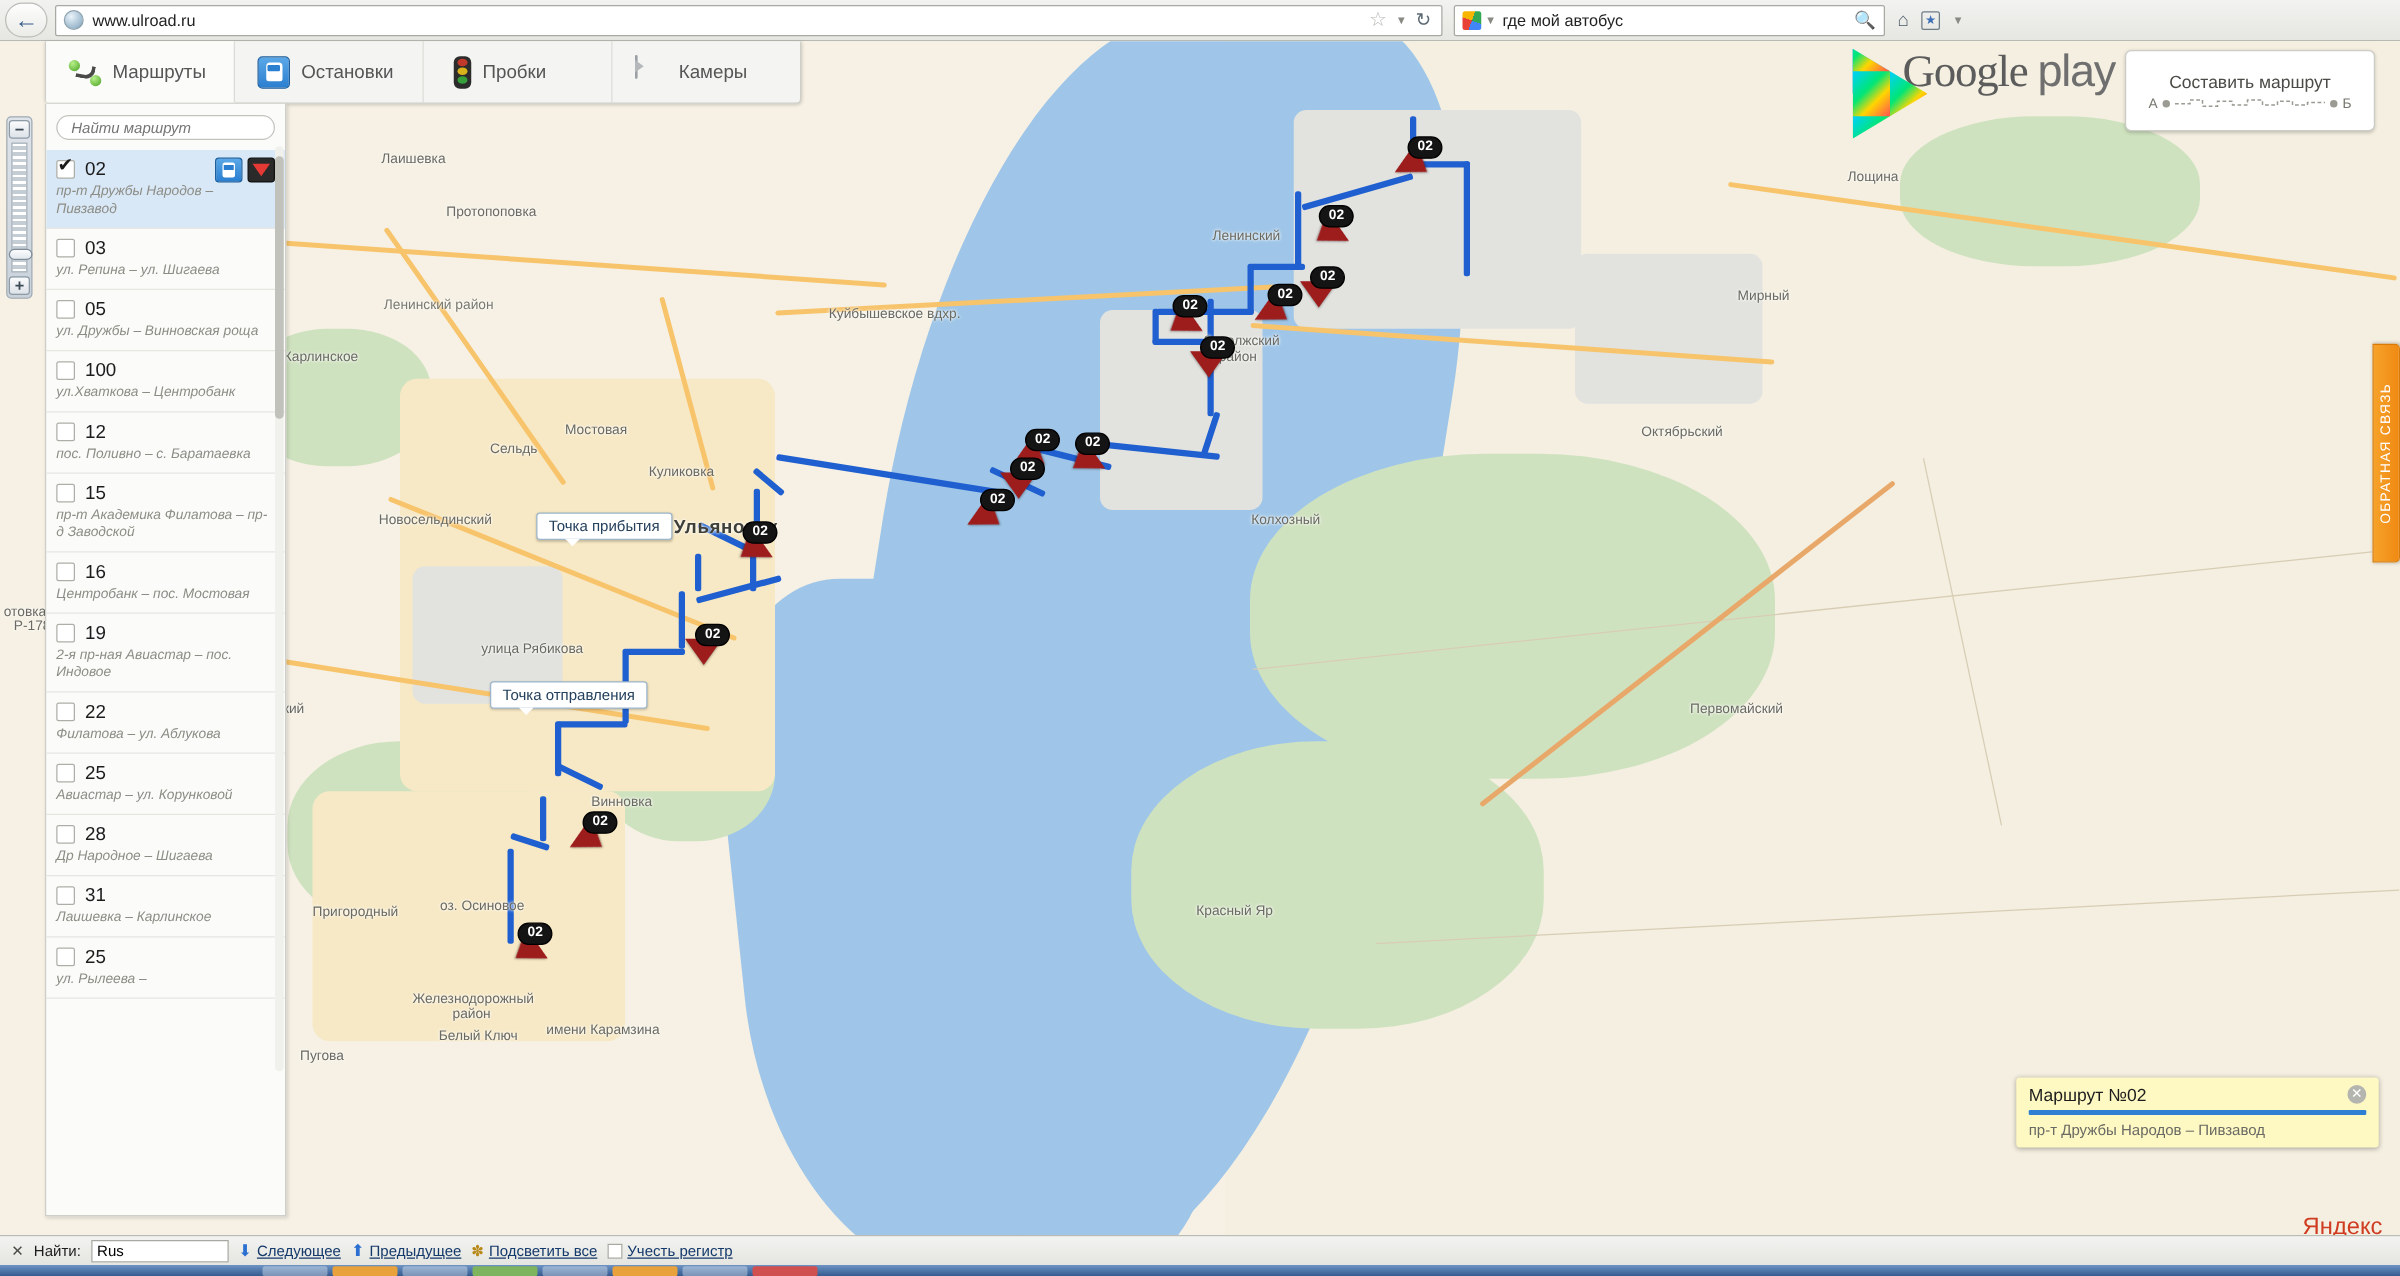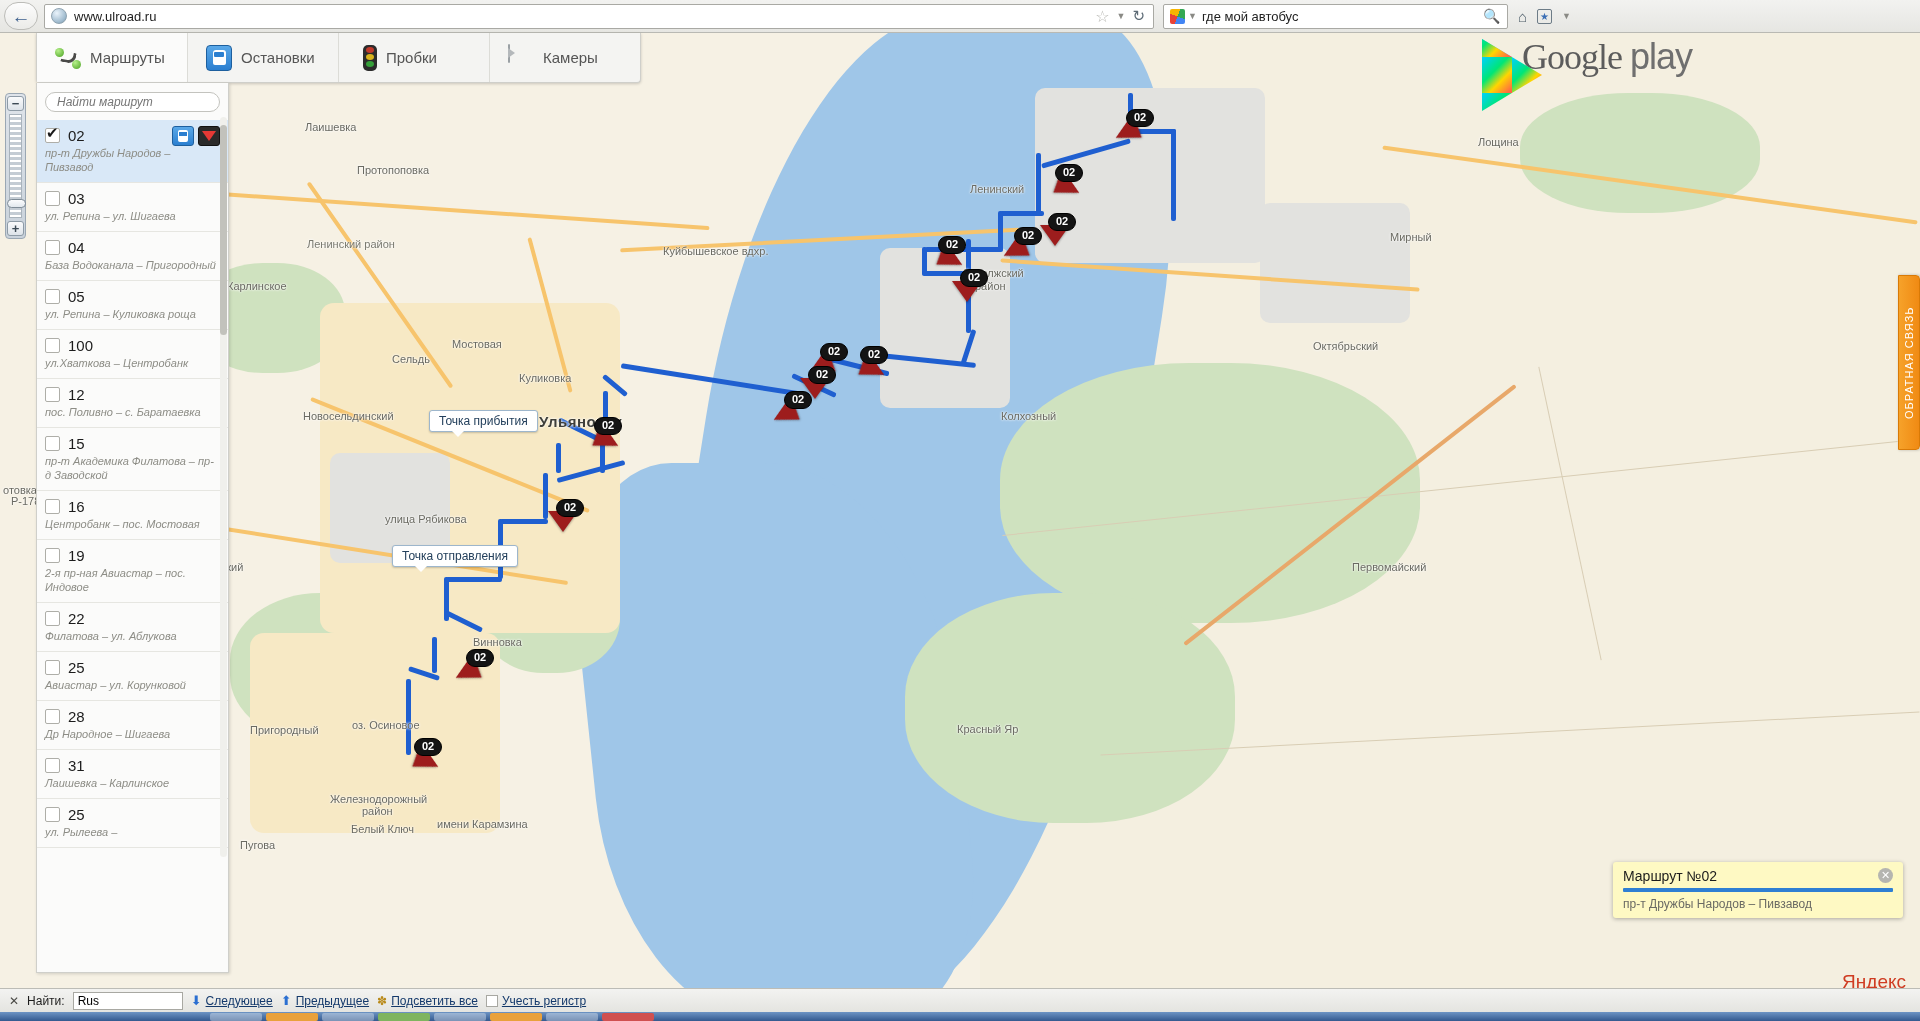--- a/index.html
+++ b/index.html
@@ -610,30 +610,23 @@
         <div class="route-item">
           <div class="route-head">
             <span class="rchk"></span>
             <span class="rnum">03</span>
           </div>
           <div class="rdesc">ул. Репина – ул. Шигаева</div>
         </div>
         <div class="route-item">
           <div class="route-head">
             <span class="rchk"></span>
-            <span class="rnum">04</span>
-          </div>
-          <div class="rdesc">База Водоканала – Пригородный</div>
-        </div>
-        <div class="route-item">
-          <div class="route-head">
-            <span class="rchk"></span>
             <span class="rnum">05</span>
           </div>
-          <div class="rdesc">ул. Репина – Куликовка роща</div>
+          <div class="rdesc">ул. Дружбы – Винновская роща</div>
         </div>
         <div class="route-item">
           <div class="route-head">
             <span class="rchk"></span>
             <span class="rnum">100</span>
           </div>
           <div class="rdesc">ул.Хваткова – Центробанк</div>
         </div>
         <div class="route-item">
           <div class="route-head">
@@ -705,20 +698,32 @@
   </div>
 
   <div class="gplay">
     <span class="gplay-tri"></span>
     <span class="gplay-text">
       <b>Google</b>
       <span>play</span>
     </span>
   </div>
 
+  <div class="buildroute">
+    <div class="br-title">Составить маршрут</div>
+    <div class="br-path">
+      <span>А</span>
+      <span class="br-dot"></span>
+      <svg class="br-dash" viewBox="0 0 120 9">
+        <path d="M0 5 L12 5 L12 2 L22 2 L22 7 L34 7 L34 3 L46 3 L46 6 L58 6 L58 2 L70 2 L70 6 L82 6 L82 3 L94 3 L94 6 L106 6 L106 4 L120 4" fill="none" stroke="#9b9b93" stroke-width="1.2" stroke-dasharray="3,2"></path>
+      </svg>
+      <span class="br-dot"></span>
+      <span>Б</span>
+    </div>
+  </div>
 
   <div class="feedback">ОБРАТНАЯ СВЯЗЬ</div>
 
   <div class="routecard">
     <div class="rc-top">
       <div class="rc-title">Маршрут №02</div>
       <div class="rc-close">✕</div>
     </div>
     <div class="rc-bar"></div>
     <div class="rc-sub">пр-т Дружбы Народов – Пивзавод</div>

